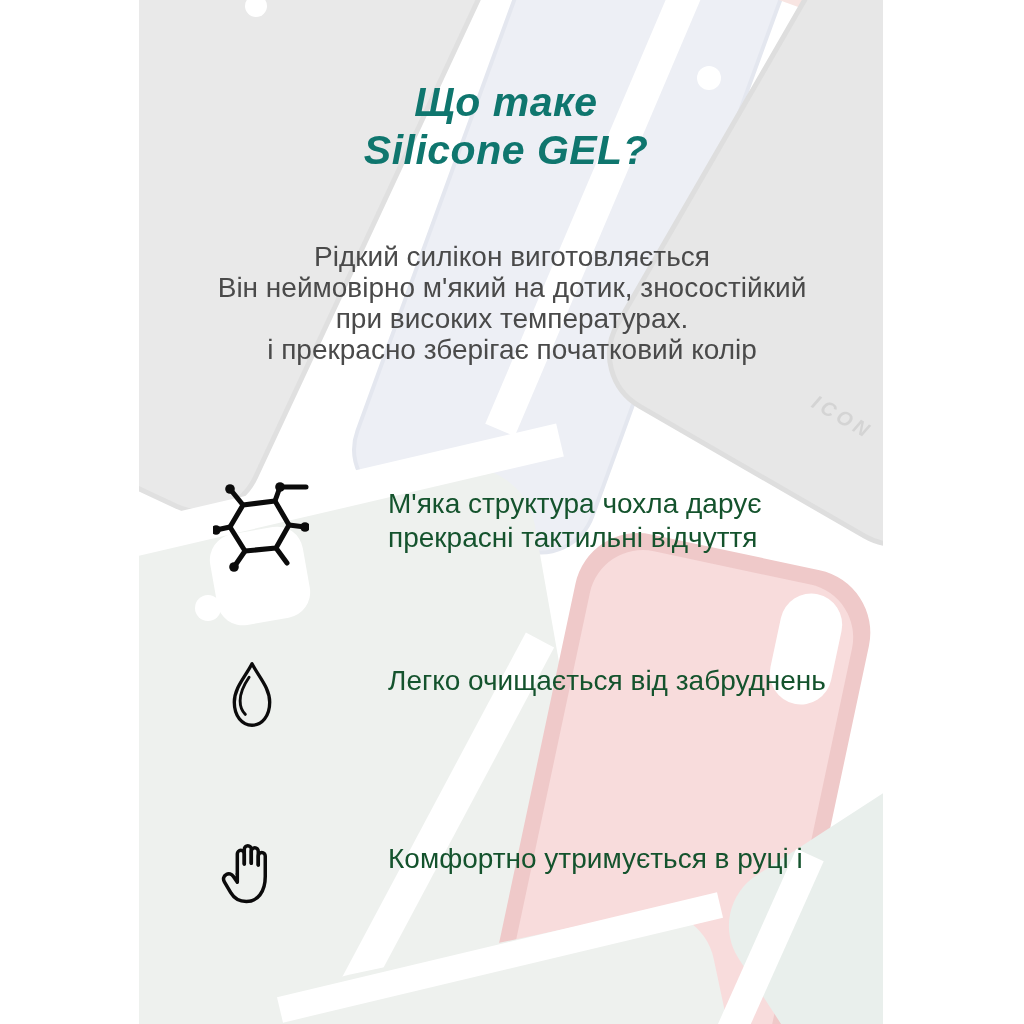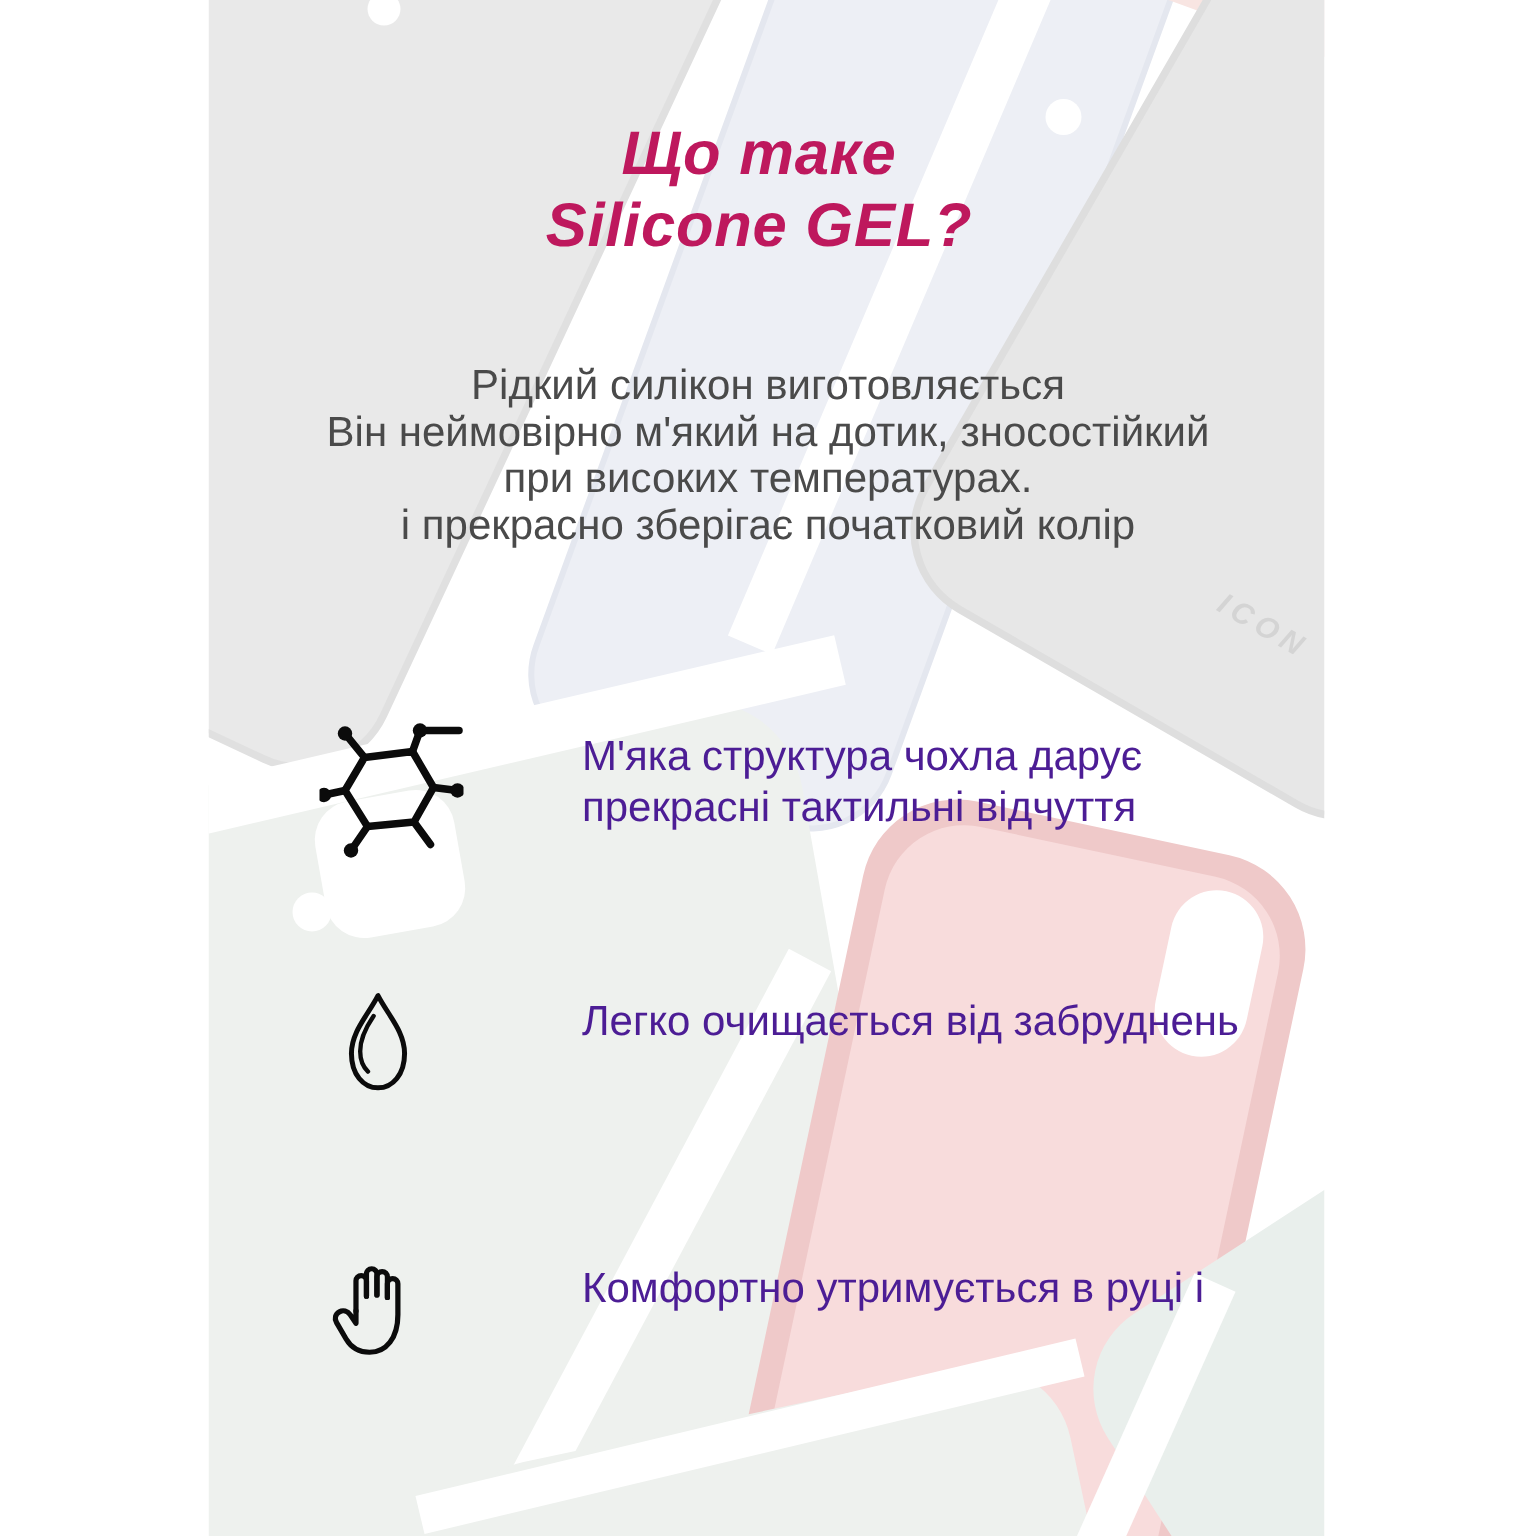--- a/index.html
+++ b/index.html
@@ -11,35 +11,35 @@
   .canvas{position:relative;width:1024px;height:1024px;overflow:hidden;background:#fff;}
 
   
   .bg-collage{position:absolute;left:139px;top:0;width:744px;height:1024px;overflow:hidden;}
   .bg-collage svg{display:block;}
   .wm{font-family:"Liberation Sans","DejaVu Sans",sans-serif;font-style:italic;font-weight:bold;}
 
   
   .title{
     position:absolute;left:0;top:78px;width:1012px;text-align:center;
-    color:#be185d;font-weight:800;font-style:italic;
+    color:#0f766e;font-weight:800;font-style:italic;
     font-size:41px;line-height:48px;letter-spacing:0.5px;
   }
   
   .intro{
     position:absolute;left:0;top:241px;width:1024px;text-align:center;
     color:#4a4a4a;font-size:28px;line-height:31px;font-weight:500;
   }
   
   .icon-box{position:absolute;display:flex;align-items:center;justify-content:center;}
   .icon-molecule{left:212px;top:479px;width:98px;height:94px;}
   .icon-droplet{left:226px;top:658px;width:52px;height:74px;}
   .icon-hand{left:219px;top:836px;width:58px;height:78px;}
   .feature-text{
-    position:absolute;left:388px;color:#4c1d95;
+    position:absolute;left:388px;color:#14532d;
     font-size:28px;line-height:34px;font-weight:500;text-align:left;
   }
   .ft-1{top:487px;}
   .ft-2{top:664px;}
   .ft-3{top:842px;}
 </style>
 </head>
 <body>
 
 <div class="canvas">

